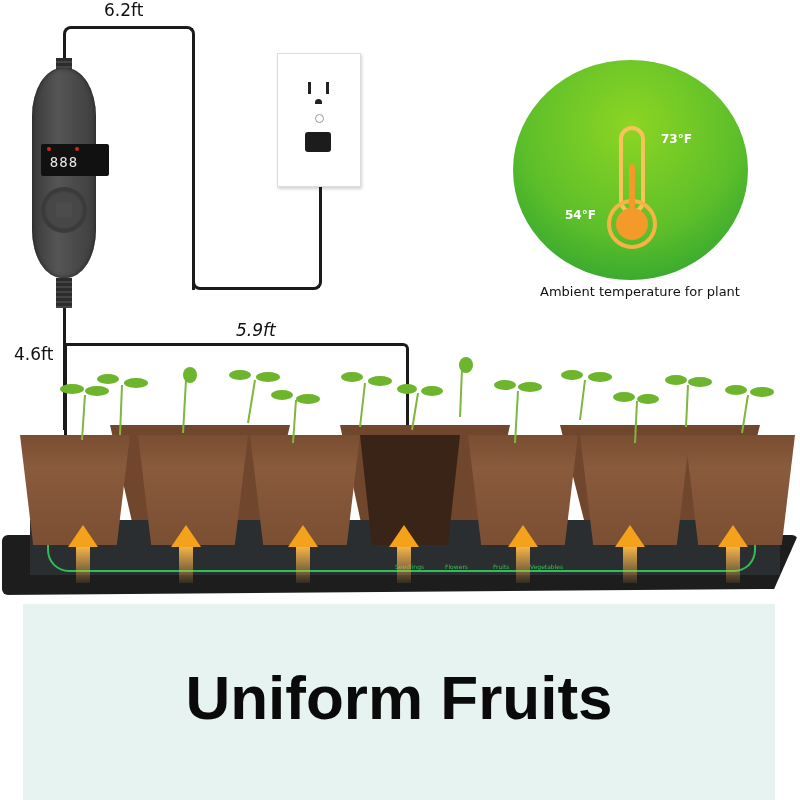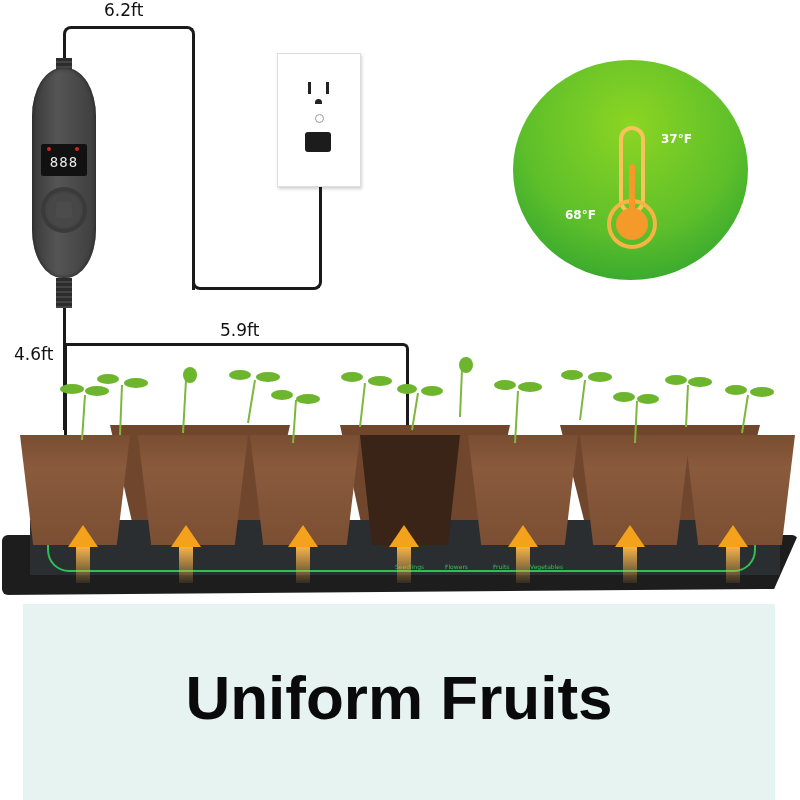--- a/index.html
+++ b/index.html
@@ -2,21 +2,21 @@
 <html><head>
 <meta charset="utf-8">
 <style>
   html,body{margin:0;padding:0;background:#fff;}
   body{width:800px;height:800px;position:relative;overflow:hidden;font-family:"DejaVu Sans",sans-serif;}
   .abs{position:absolute;}
   .cable{position:absolute;border:3px solid #1a1a1a;box-sizing:border-box;}
   .dim-label{position:absolute;font-size:17px;color:#111;font-family:"DejaVu Sans",sans-serif;}
   
   .controller{position:absolute;left:32px;top:68px;width:66px;width:64px;height:210px;background:linear-gradient(90deg,#3a3a3a,#555 40%,#3e3e3e);border-radius:30px/48px;box-shadow:inset 0 0 4px #222;}
-  .ctrl-display{position:absolute;left:9px;top:76px;width:46px;height:32px;background:#111;border-radius:2px;}
+  .ctrl-display{position:absolute;left:9px;top:76px;width:68px;height:32px;background:#111;border-radius:2px;}
   .ctrl-digits{position:absolute;left:4px;top:10px;width:38px;text-align:center;color:#e8e8e8;font-family:"DejaVu Sans Mono",monospace;font-size:14px;letter-spacing:1px;}
   .led{position:absolute;top:3px;width:4px;height:4px;border-radius:50%;background:#d0281e;}
   .ctrl-dpad{position:absolute;left:12px;top:122px;width:40px;height:40px;border-radius:50%;background:#474747;box-shadow:0 0 0 3px #3b3b3b,inset 0 0 3px #2a2a2a;}
   .ctrl-dpad .center{position:absolute;left:12px;top:12px;width:16px;height:16px;background:#4c4c4c;border-radius:3px;}
   .strain{position:absolute;left:56px;width:16px;background:repeating-linear-gradient(#2c2c2c 0 3px,#444 3px 5px);}
   
   .outlet{position:absolute;left:277px;top:53px;width:82px;height:132px;background:#fff;border:1px solid #ddd;box-shadow:1px 2px 3px rgba(0,0,0,.18);}
   .slot{position:absolute;width:3px;height:12px;background:#222;top:28px;}
   .ground{position:absolute;left:37px;top:45px;width:7px;height:5px;background:#222;border-radius:4px 4px 0 0;}
   .screw{position:absolute;left:37px;top:60px;width:7px;height:7px;border:1px solid #999;border-radius:50%;}
@@ -46,21 +46,21 @@
 </style>
 </head>
 <body>
 
 <div class="cable" style="left:63px;top:26px;width:132px;height:264px;border-bottom:none;border-radius:8px 8px 0 0;"></div>
 <div class="cable" style="left:192px;top:150px;width:130px;height:140px;border-top:none;border-radius:0 0 8px 8px;border-left:3px solid #1a1a1a;"></div>
 <div class="cable" style="left:64px;top:343px;width:345px;height:100px;border-bottom:none;border-right:3px solid #1a1a1a;border-radius:0 6px 0 0;"></div>
 <div class="cable" style="left:63px;top:300px;width:3px;height:130px;border-width:0 0 0 3px;"></div>
 
 <div class="dim-label" style="left:104px;top:0px;">6.2ft</div>
-<div class="dim-label" style="left:220px;top:320px;">5.9ft</div>
+<div class="dim-label" style="left:236px;top:320px;font-style:italic;">5.9ft</div>
 <div class="dim-label" style="left:14px;top:344px;">4.6ft</div>
 
 <div class="strain" style="left:56px;top:58px;height:28px;"></div>
 <div class="controller">
   <div class="ctrl-display">
     <span class="led" style="left:6px;"></span>
     <span class="led" style="left:34px;"></span>
     <div class="ctrl-digits">888</div>
   </div>
   <div class="ctrl-dpad">
@@ -77,24 +77,25 @@
   <span class="plug"></span>
 </div>
 
 <div class="tcircle">
   <svg class="abs" style="left:88px;top:64px;" width="60" height="130" viewBox="0 0 60 130">
     <rect x="20" y="4" width="22" height="84" rx="11" fill="none" stroke="#f8c35a" stroke-width="4"></rect>
     <circle cx="31" cy="100" r="23" fill="none" stroke="#f6b444" stroke-width="4"></circle>
     <rect x="28" y="40" width="6" height="60" rx="3" fill="#f39a2a"></rect>
     <circle cx="31" cy="100" r="16" fill="#f39a2a"></circle>
   </svg>
-  <div class="tc-hi">37°F</div>
-  <div class="tc-lo">68°F</div>
+  <div class="tc-hi">73°F</div>
+  <div class="tc-lo">54°F</div>
 </div>
 <div class="tc-caption">
+  <div>Ambient temperature for plant</div>
 </div>
 
 <div class="tray">
   <div class="tray-base"></div>
   <div class="tray-mat"></div>
   <div class="mat-border"></div>
   <div class="mat-text" style="left:395px;top:138px;">Seedlings</div>
   <div class="mat-text" style="left:445px;top:138px;">Flowers</div>
   <div class="mat-text" style="left:493px;top:138px;">Fruits</div>
   <div class="mat-text" style="left:530px;top:138px;">Vegetables</div>

